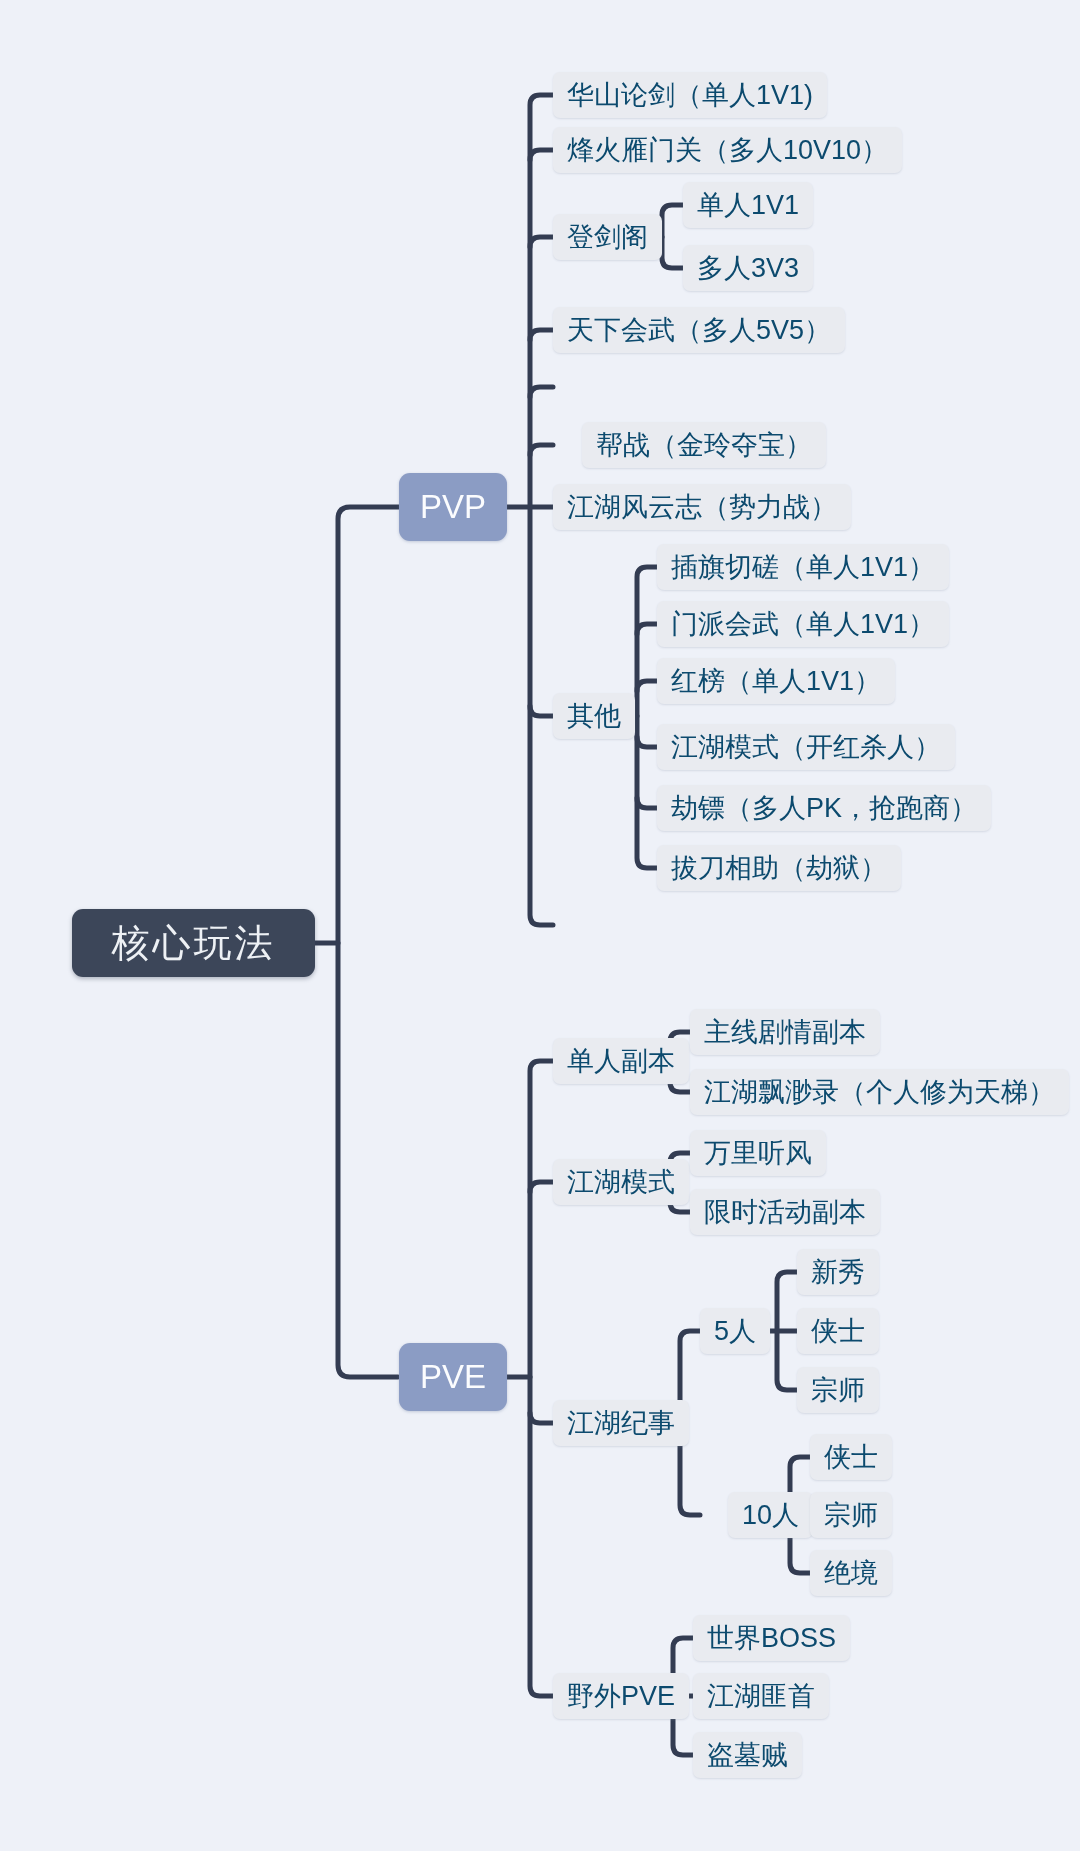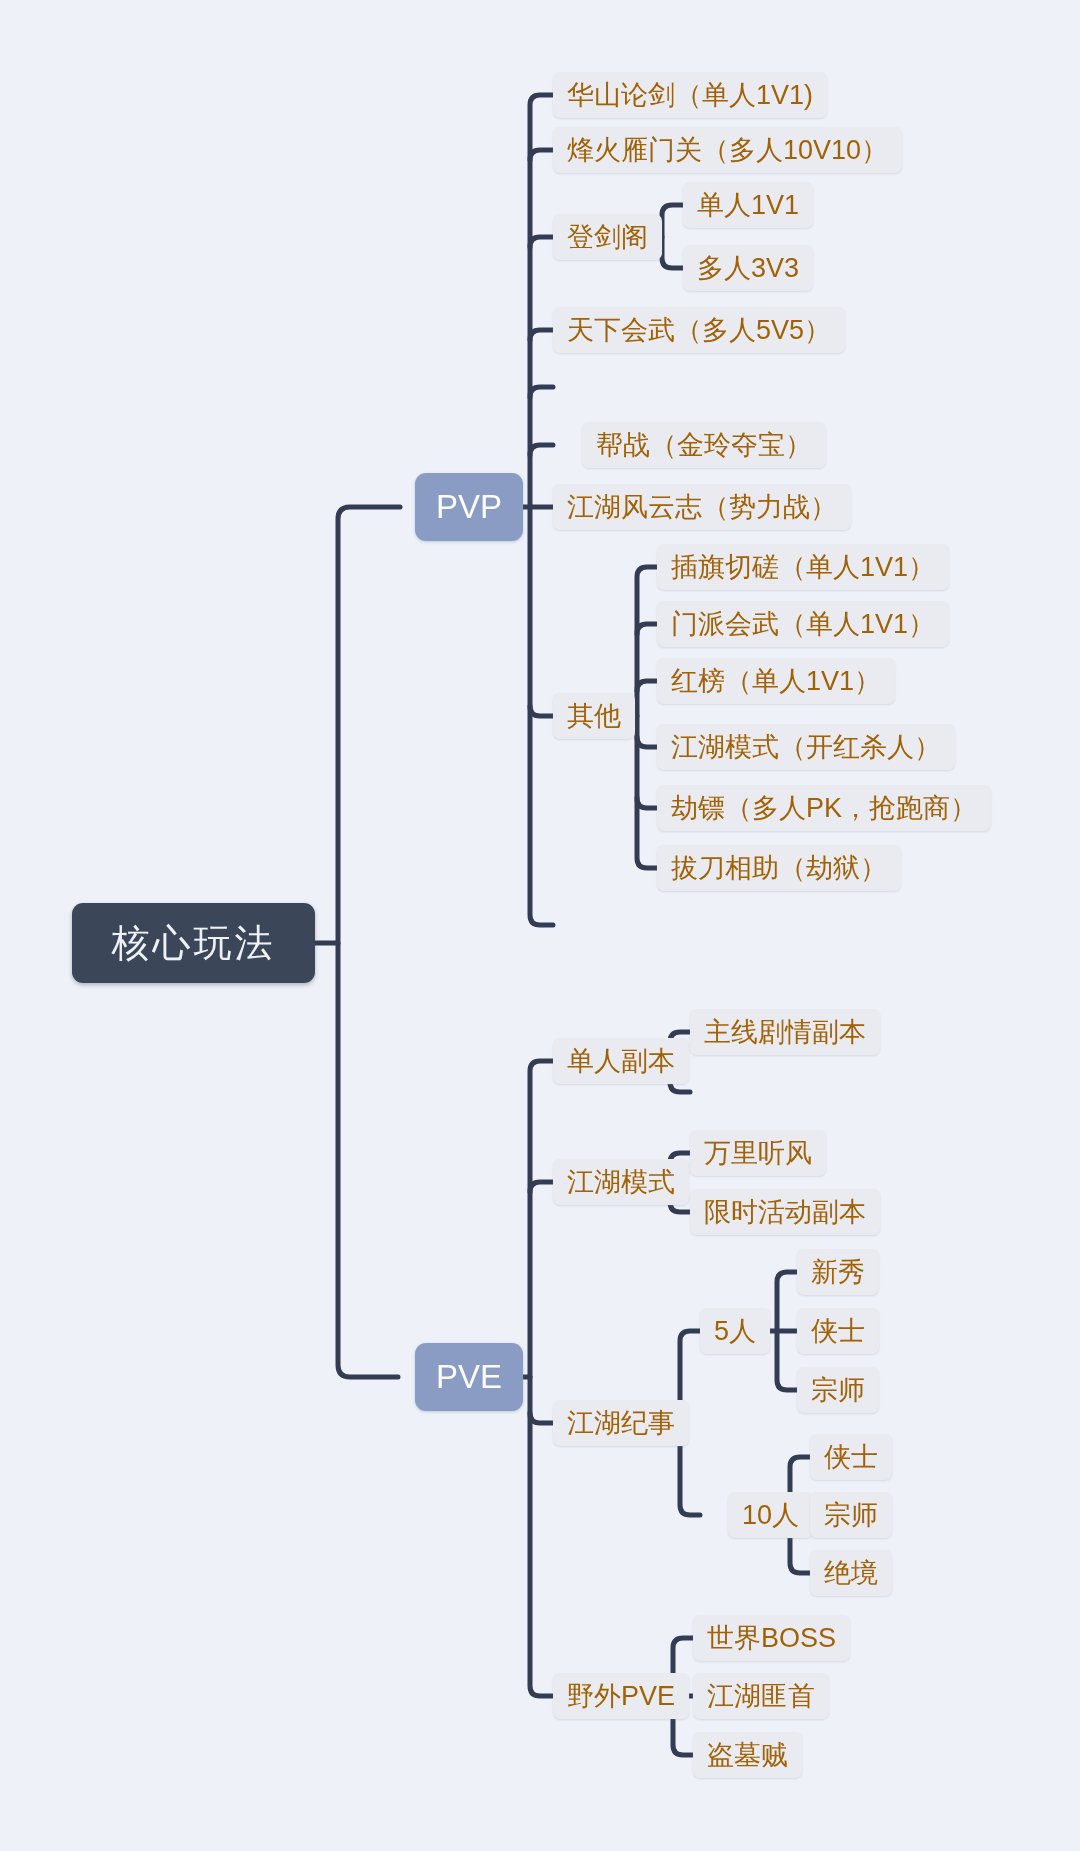--- a/index.html
+++ b/index.html
@@ -15,39 +15,38 @@
   }
   #wires{position:absolute;left:0;top:0;}
   .node{
     position:absolute;
     transform:translateY(-50%);
     white-space:nowrap;
     box-sizing:border-box;
   }
   .leaf{
     background:#e9ebf0;
-    color:#a16207;
+    color:#0c4a6e;
     font-size:27px;
     line-height:28px;
     padding:9px 14px;
     border-radius:7px;
     box-shadow:0 1px 2px rgba(140,150,170,0.25);
   }
   .branch{
     width:108px;height:68px;
     background:#8b9cc4;
     color:#fbfcfe;
     font-size:33px;
     display:flex;align-items:center;justify-content:center;
     border-radius:11px;
     box-shadow:0 1px 3px rgba(110,125,160,0.35);
-    margin-left:16px;
   }
   .root{
-    width:243px;height:80px;
+    width:243px;height:68px;
     background:#3c4659;
     color:#eef1f5;
     font-size:38px;
     letter-spacing:3px;
     display:flex;align-items:center;justify-content:center;
     border-radius:11px;
     box-shadow:0 2px 4px rgba(60,70,90,0.35);
   }
 </style>
 </head>
@@ -118,20 +117,21 @@
   <div class="node leaf" style="left:553px;top:716px">其他</div>
   <div class="node leaf" style="left:657px;top:567px">插旗切磋（单人1V1）</div>
   <div class="node leaf" style="left:657px;top:624px">门派会武（单人1V1）</div>
   <div class="node leaf" style="left:657px;top:681px">红榜（单人1V1）</div>
   <div class="node leaf" style="left:657px;top:747px">江湖模式（开红杀人）</div>
   <div class="node leaf" style="left:657px;top:808px">劫镖（多人PK，抢跑商）</div>
   <div class="node leaf" style="left:657px;top:868px">拔刀相助（劫狱）</div>
 
   <div class="node leaf" style="left:553px;top:1061px">单人副本</div>
   <div class="node leaf" style="left:690px;top:1032px">主线剧情副本</div>
+  <div class="node leaf" style="left:690px;top:1092px">江湖飘渺录（个人修为天梯）</div>
   <div class="node leaf" style="left:553px;top:1182px">江湖模式</div>
   <div class="node leaf" style="left:690px;top:1153px">万里听风</div>
   <div class="node leaf" style="left:690px;top:1212px">限时活动副本</div>
   <div class="node leaf" style="left:553px;top:1423px">江湖纪事</div>
   <div class="node leaf" style="left:700px;top:1331px">5人</div>
   <div class="node leaf" style="left:797px;top:1272px">新秀</div>
   <div class="node leaf" style="left:797px;top:1331px">侠士</div>
   <div class="node leaf" style="left:797px;top:1390px">宗师</div>
   <div class="node leaf" style="left:728px;top:1515px">10人</div>
   <div class="node leaf" style="left:810px;top:1457px">侠士</div>

